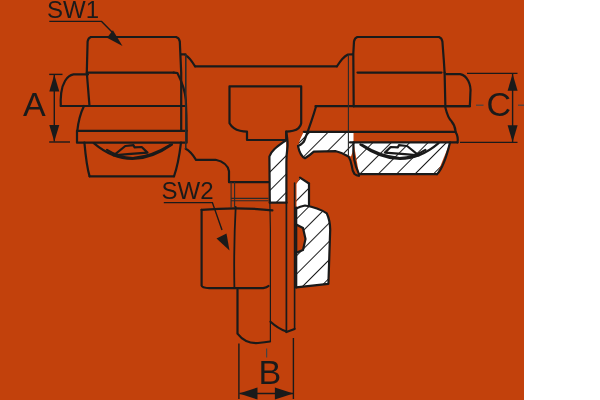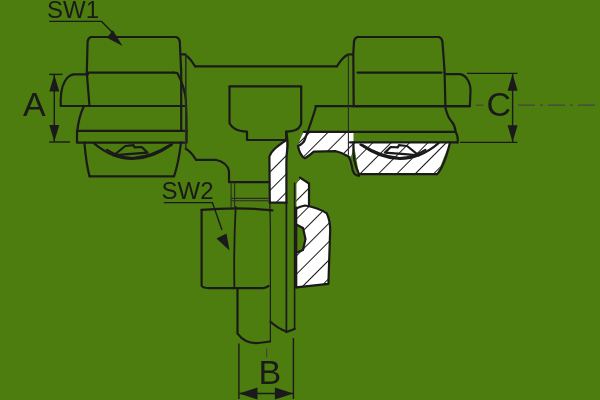--- a/index.html
+++ b/index.html
@@ -1,16 +1,16 @@
 <!DOCTYPE html>
 <html><head>
 <meta charset="utf-8">
 <style>
   html,body{margin:0;padding:0;background:#fff;}
-  #page{width:600px;height:400px;position:relative;overflow:hidden;background:#4d7c0f;}
+  #page{width:524px;height:400px;position:relative;overflow:hidden;background:#c2410c;}
   svg{position:absolute;top:0;left:0;}
   text{font-family:"Liberation Sans",sans-serif;fill:#1a1a1a;}
 </style>
 </head>
 <body>
 <div id="page">
 <svg width="600" height="400" viewBox="0 0 600 400">
 <defs>
   <pattern id="hatch" patternUnits="userSpaceOnUse" width="13" height="13" patternTransform="rotate(-45)">
     <rect width="13" height="13" fill="white"></rect>

